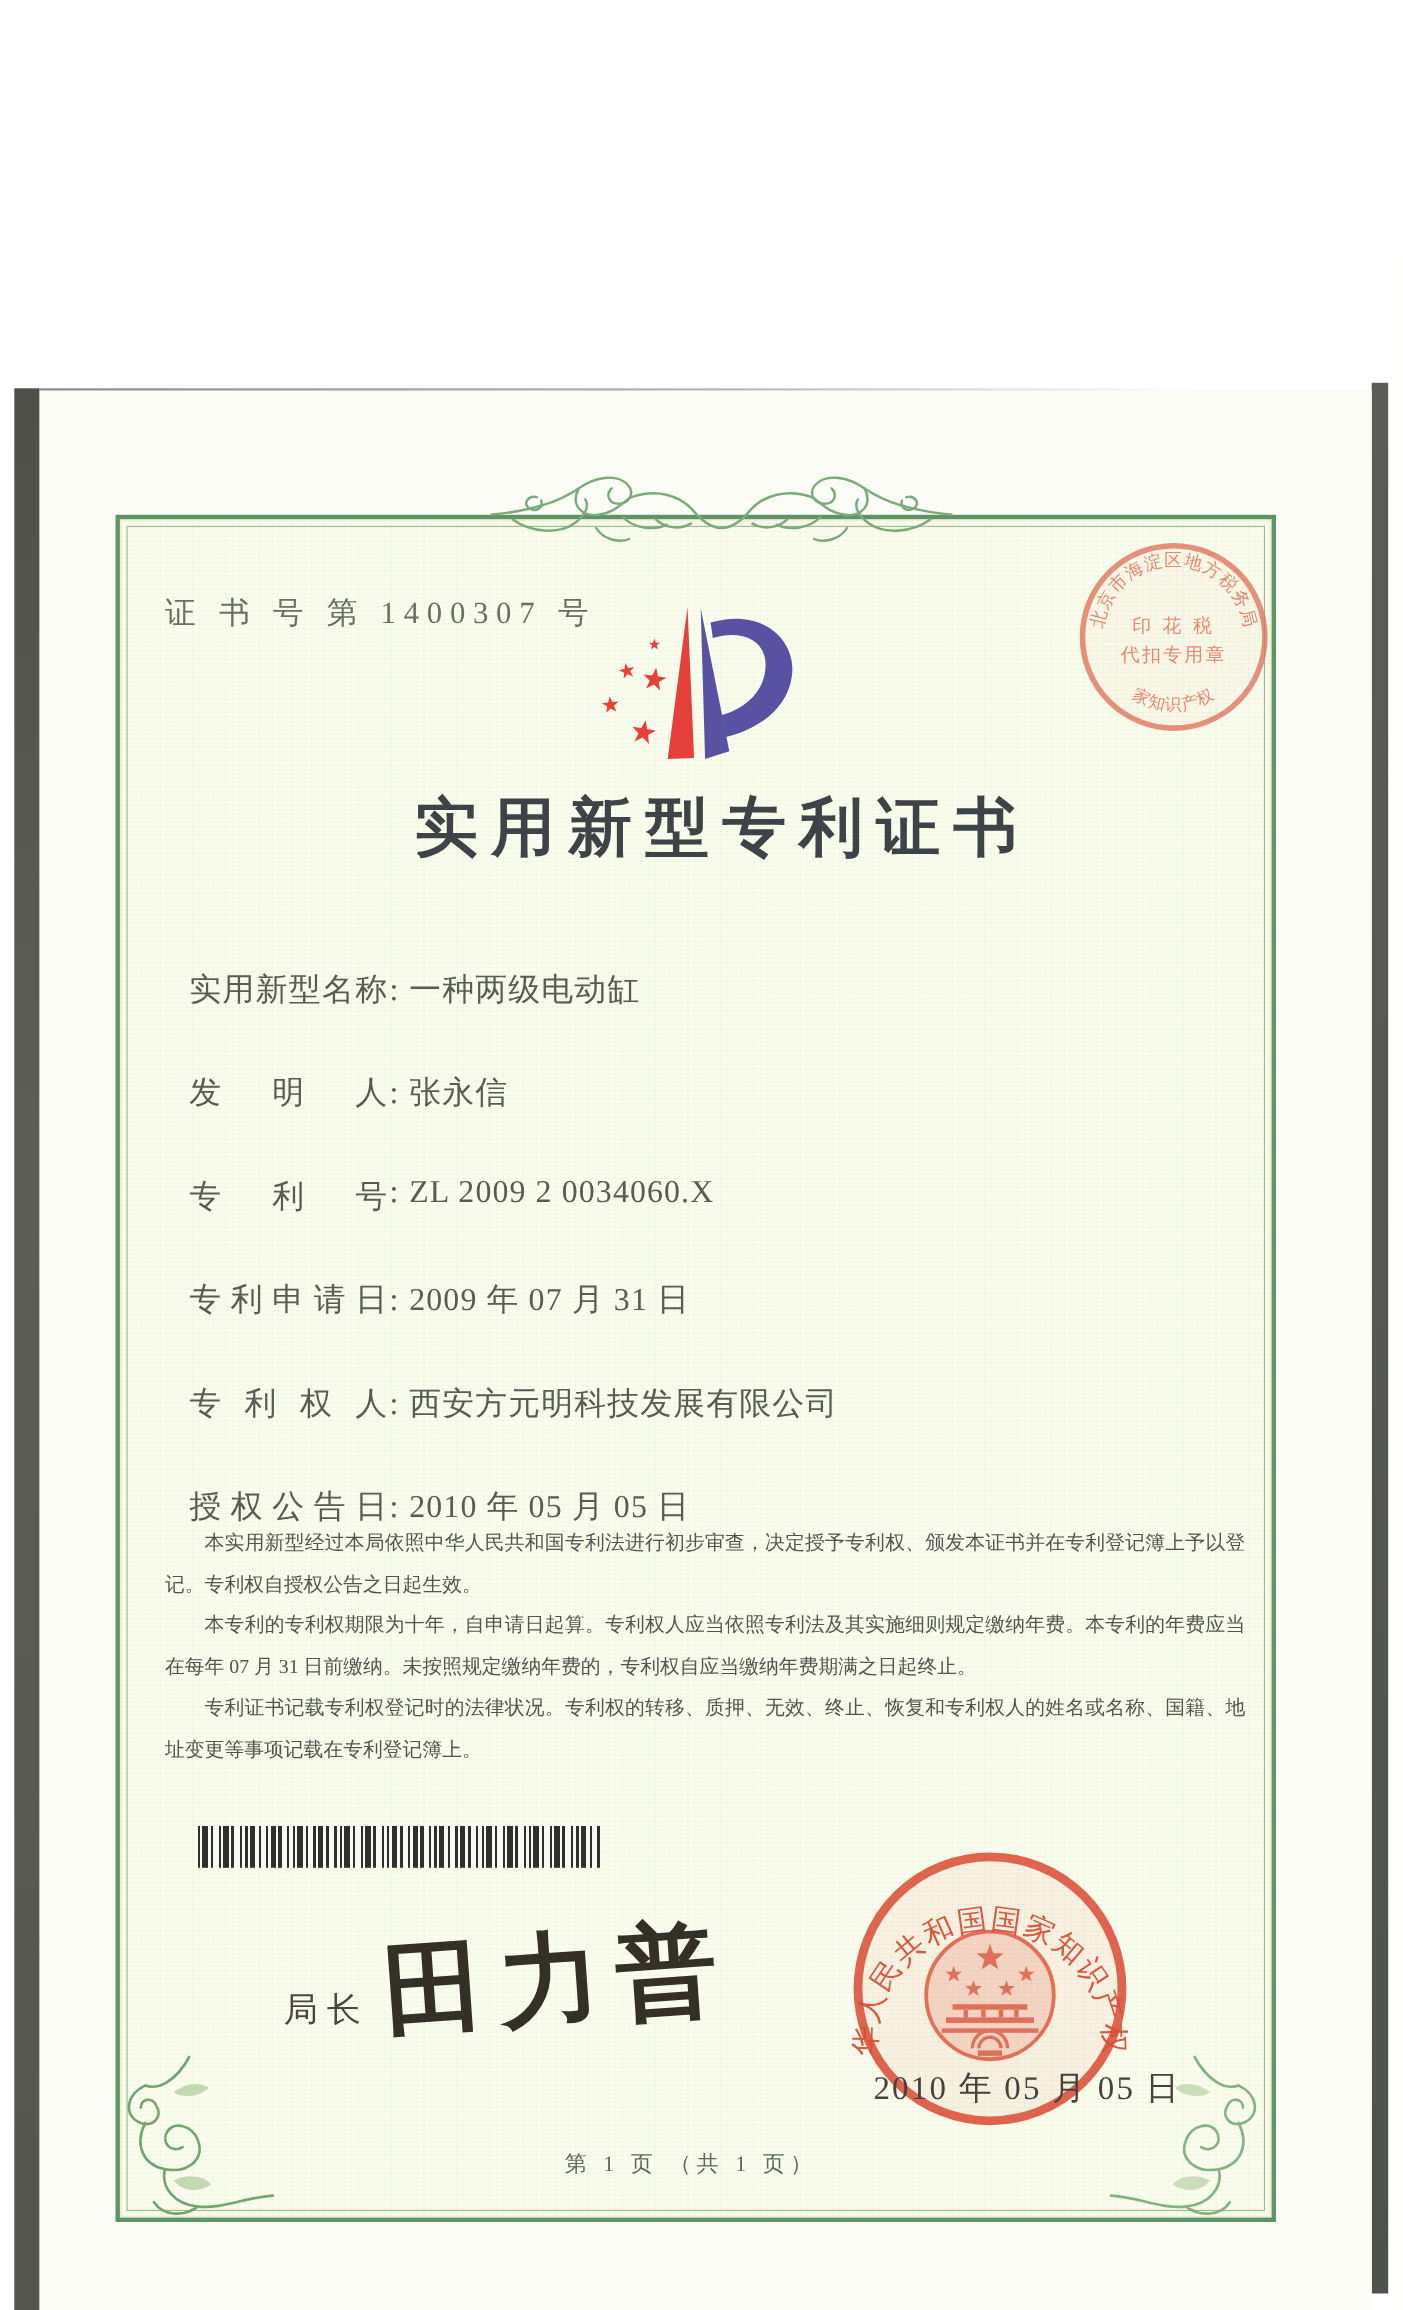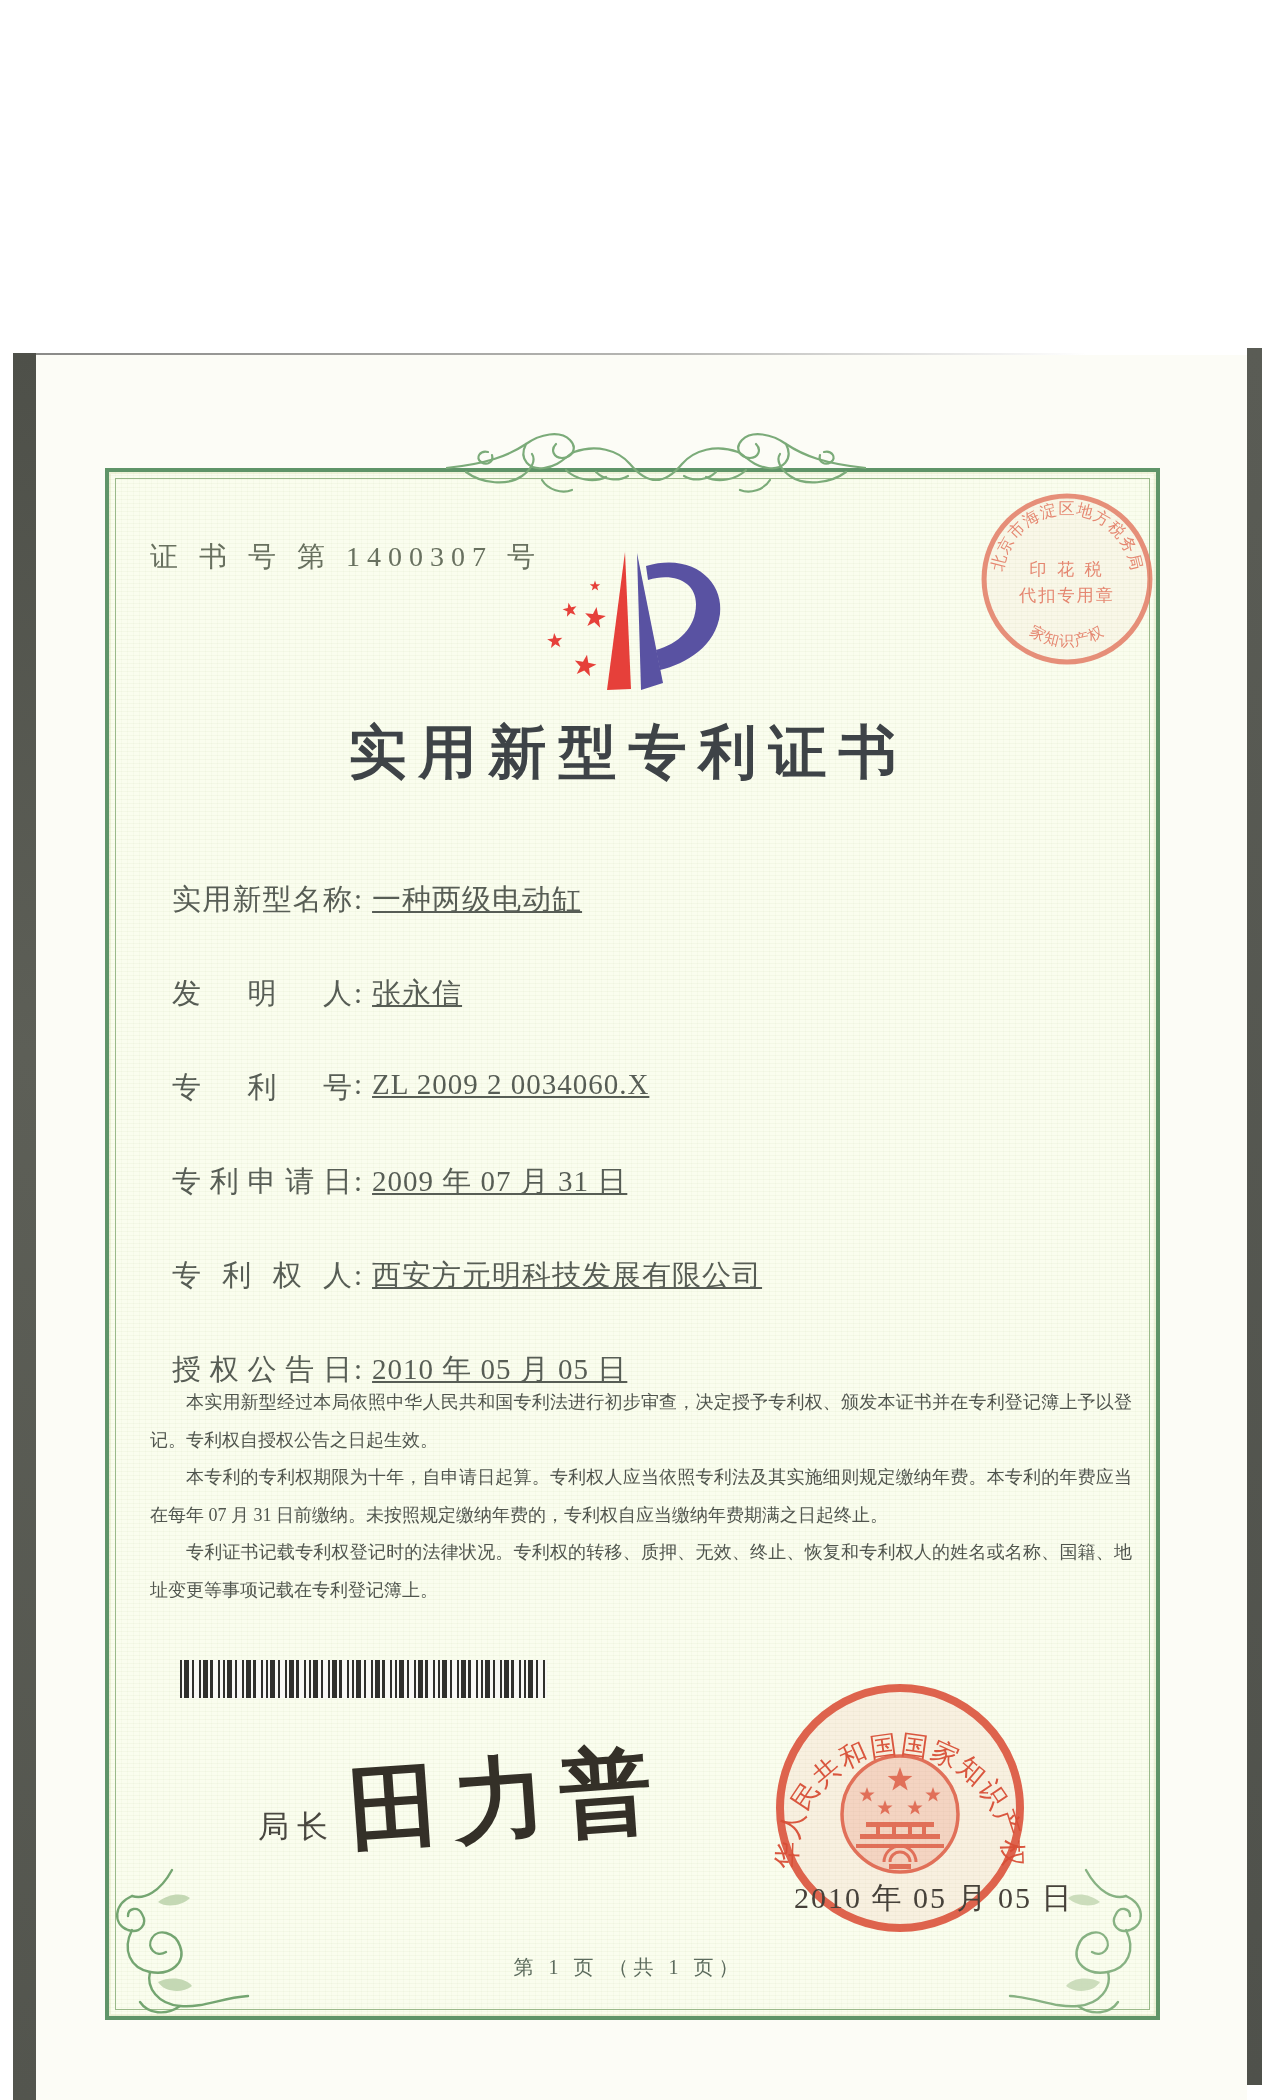--- a/index.html
+++ b/index.html
@@ -27,28 +27,28 @@
   .ornament-top{position:absolute;left:446px;top:424px;width:420px;height:84px;z-index:2;}
   .flourish{position:absolute;width:150px;height:152px;z-index:2;}
   .flourish-bl{left:102px;top:1866px;}
   .flourish-br{left:1006px;top:1866px;transform:scaleX(-1);opacity:.85;}
 
   
   .cert-no{position:absolute;left:150px;top:538px;font-size:28px;letter-spacing:7px;
     color:#68705f;z-index:3;}
   .logo{position:absolute;left:538px;top:550px;width:190px;height:148px;z-index:3;}
   .title{position:absolute;left:105px;width:1047px;top:714px;text-align:center;
-    font-size:58px;letter-spacing:12px;color:#3e4347;font-weight:600;z-index:3;}
+    font-size:58px;letter-spacing:12px;color:#3e4347;font-weight:600;z-index:3;padding-left:28px;}
 
   .fields{position:absolute;left:172px;top:880px;z-index:3;}
   .frow{height:94px;font-size:29px;color:#575d55;white-space:nowrap;}
   .flabel{display:inline-block;width:180px;text-align:justify;text-align-last:justify;
     vertical-align:top;}
   .fcolon{margin:0 10px 0 2px;}
-  .fvalue{letter-spacing:1px;text-decoration:underline;}
+  .fvalue{letter-spacing:1px;}
 
   .paras{position:absolute;left:150px;top:1384px;width:982px;font-size:18px;
     line-height:37.5px;text-align:justify;color:#50554e;z-index:3;}
   .paras p{margin:0;text-indent:2em;}
 
   .barcode{position:absolute;left:180px;top:1660px;width:367px;height:38px;z-index:3;
     background:repeating-linear-gradient(90deg,
       #2f2f2b 0 2px,#f8f8f4 2px 4px,#2f2f2b 4px 9px,#f8f8f4 9px 12px,
       #2f2f2b 12px 14px,#f8f8f4 14px 19px,#2f2f2b 19px 21px,#f8f8f4 21px 23px,
       #2f2f2b 23px 28px,#f8f8f4 28px 30px,#2f2f2b 30px 33px,#f8f8f4 33px 38px,

